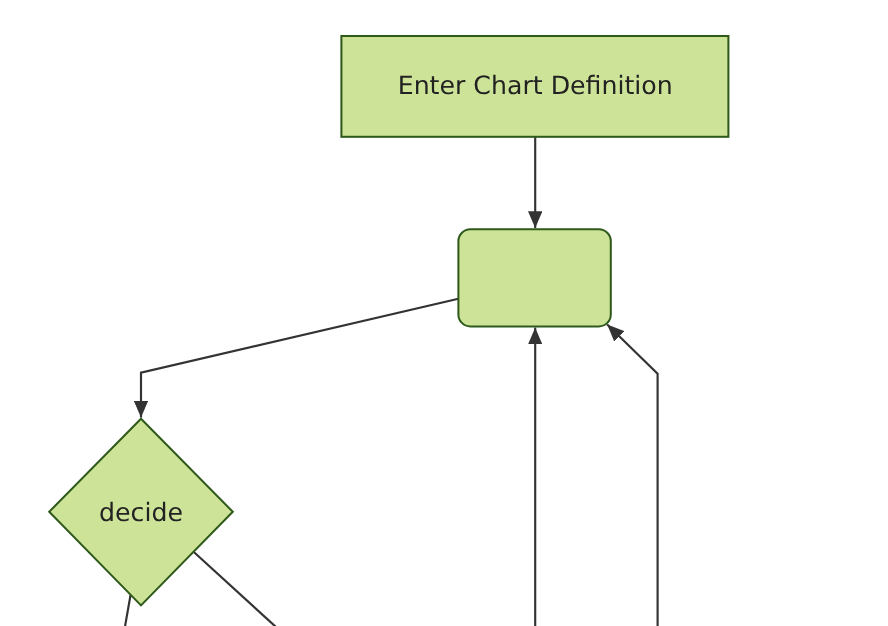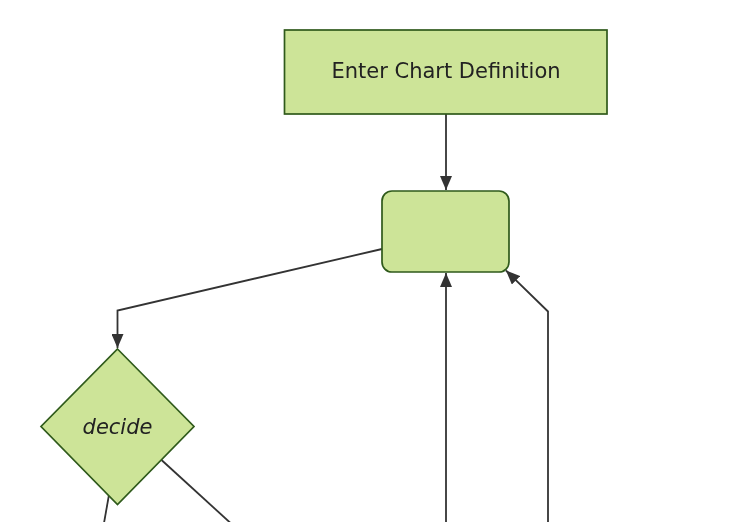--- a/index.html
+++ b/index.html
@@ -64,15 +64,15 @@
     <path class="edge" d="M161.5,460 L230.5,523"></path>
 
     <rect class="node-shape" x="284.5" y="30" width="322.5" height="84"></rect>
     <rect class="node-shape" x="382" y="191" width="127" height="81" rx="10" ry="10"></rect>
     <polygon class="node-shape" points="117.5,349 194,426.5 117.5,504.5 41,426.5"></polygon>
   </svg>
 
   <div class="node-label" style="left:446px; top:72px;">Enter Chart Definition</div>
 
 
-  <div class="node-label" style="left:117.5px; top:427.5px;font-style:italic;">decide</div>
+  <div class="node-label" style="left:117.5px; top:427.5px;">decide</div>
 
 </div>
 
 </body></html>

